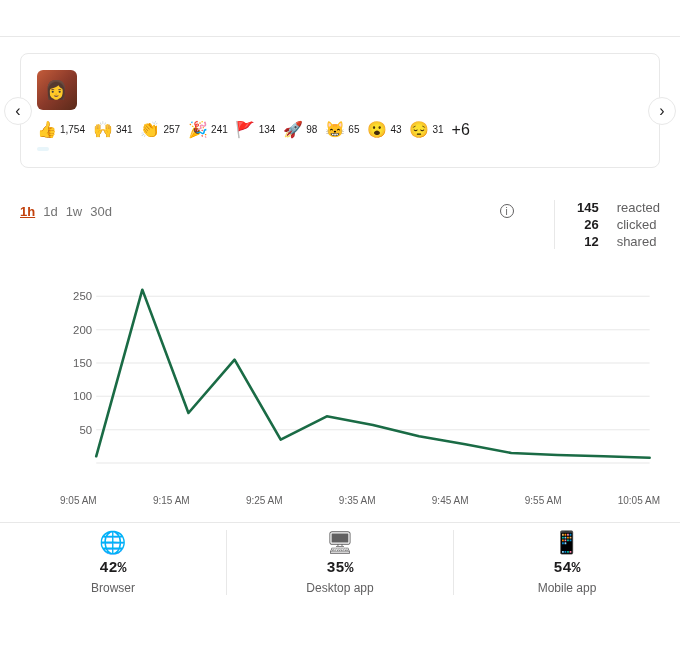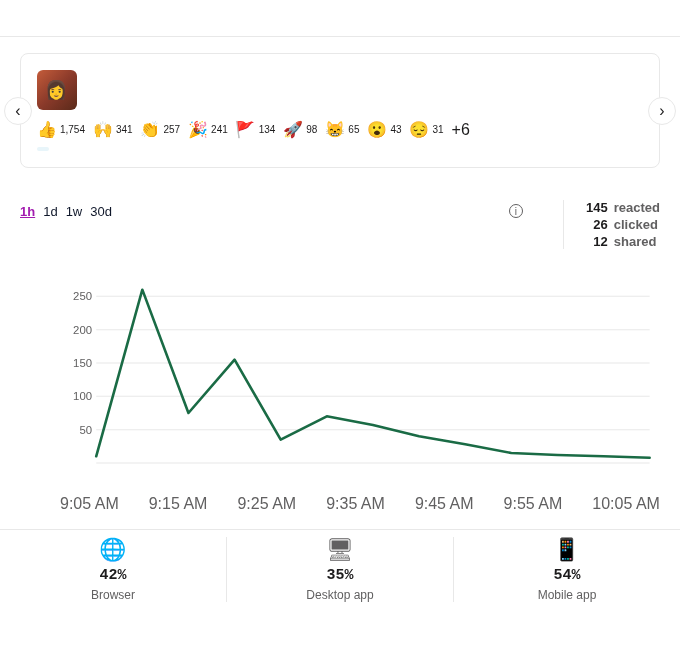--- a/index.html
+++ b/index.html
@@ -167,26 +167,26 @@
       font-size: 18px;
       font-weight: 700;
     }
     .time-filters {
       display: flex;
       gap: 8px;
       margin-top: 4px;
     }
     .time-filter {
       font-size: 13px;
-      color: #0f172a;
+      color: #737373;
       cursor: pointer;
     }
     .time-filter.active {
       font-weight: 700;
-      color: #a21caf;
+      color: #c2410c;
       text-decoration: underline;
     }
 
     .activity-stats {
       display: flex;
       align-items: flex-start;
       gap: 0;
     }
     .viewers-count-block {
       text-align: center;
@@ -227,30 +227,29 @@
     }
 
     .activity-metrics {
       display: flex;
       flex-direction: column;
       gap: 2px;
       font-size: 13px;
     }
     .metric-row {
       display: flex;
-      gap: 6px;
+      gap: 18px;
     }
     .metric-value {
       font-weight: 700;
       text-align: right;
       min-width: 28px;
     }
     .metric-label {
       color: #616061;
-      font-weight: bold;
     }
 
     
     .chart-area {
       padding: 8px 20px 8px 20px;
       position: relative;
     }
     .viewers-axis-label {
       font-size: 12px;
       color: #616061;
@@ -266,21 +265,21 @@
       width: 100%;
       height: 100%;
     }
     .x-axis-labels {
       display: flex;
       justify-content: space-between;
       margin-left: 40px;
       margin-top: 2px;
     }
     .x-label {
-      font-size: 16px;
+      font-size: 10px;
       color: #616061;
       text-align: right;
     }
 
     
     .footer {
       border-top: 1px solid #e8e8e8;
       display: flex;
       align-items: center;
       height: 80px;

